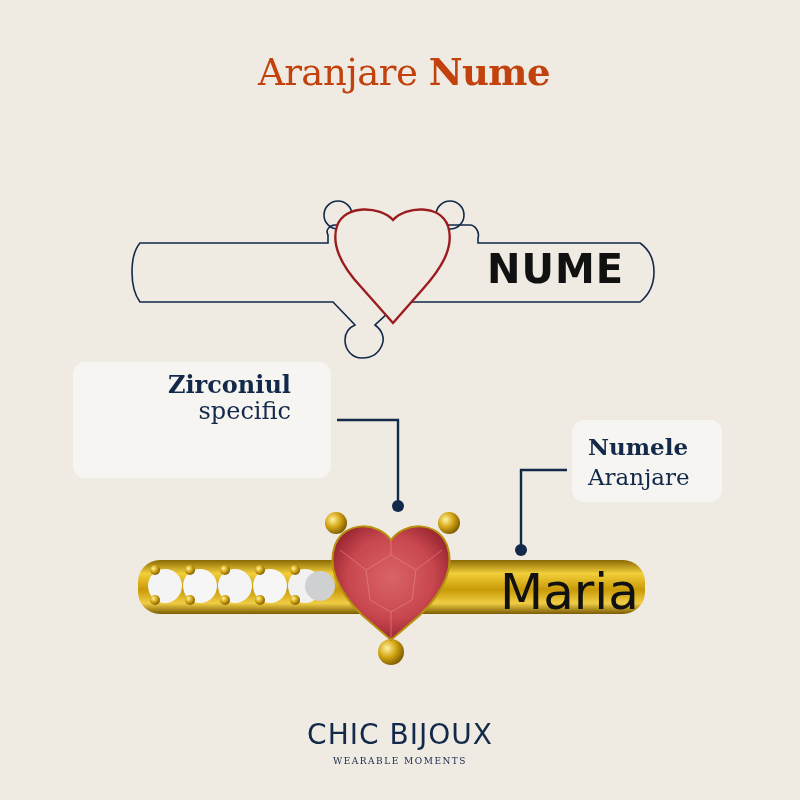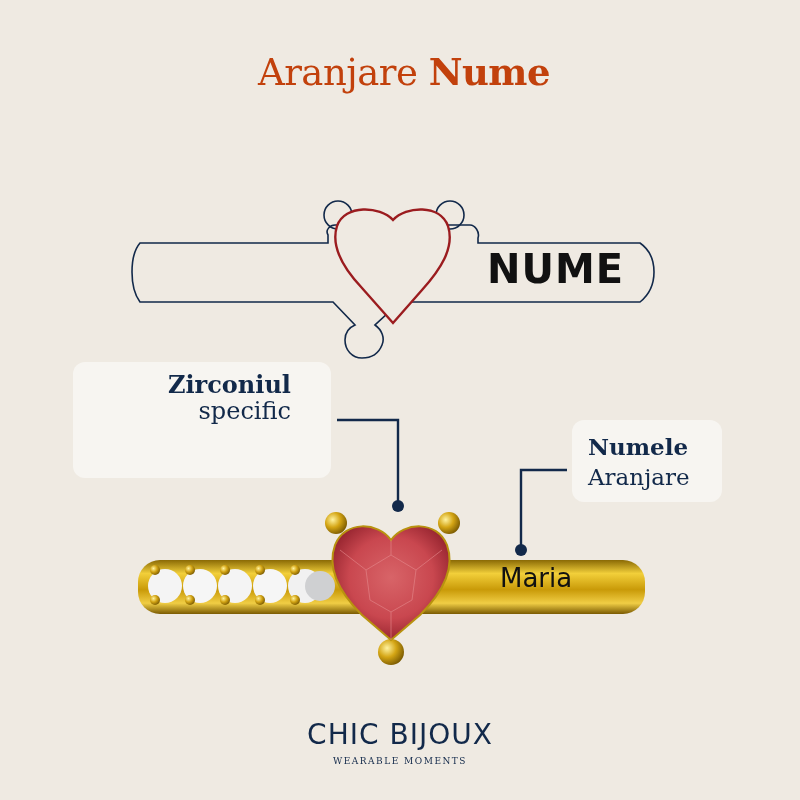--- a/index.html
+++ b/index.html
@@ -34,21 +34,21 @@
   .callout-right {
     left: 572px; top: 420px; width: 150px; height: 82px;
     text-align: left; padding: 12px 0 0 16px;
     font-size: 23px; line-height: 30px;
   }
   .callout b { font-weight: bold; }
   .connector { position: absolute; left: 0; top: 0; width: 800px; height: 800px; pointer-events: none; }
   .ring { position: absolute; left: 130px; top: 500px; width: 540px; height: 180px; }
   .ring-name {
     position: absolute; left: 500px; top: 563px;
-    font-family: "DejaVu Sans", sans-serif; font-size: 26px; color: #111;
+    font-family: "DejaVu Sans", sans-serif; font-size: 50px; color: #111;
   }
   .brand {
     position: absolute; left: 0; top: 718px; width: 800px; text-align: center;
     font-family: "DejaVu Sans", sans-serif; font-size: 28px; color: #12294a; letter-spacing: 1px;
   }
   .tagline {
     position: absolute; left: 0; top: 756px; width: 800px; text-align: center;
     font-family: "DejaVu Serif", serif; font-size: 9px; color: #12294a; letter-spacing: 1.5px;
   }
 </style>

